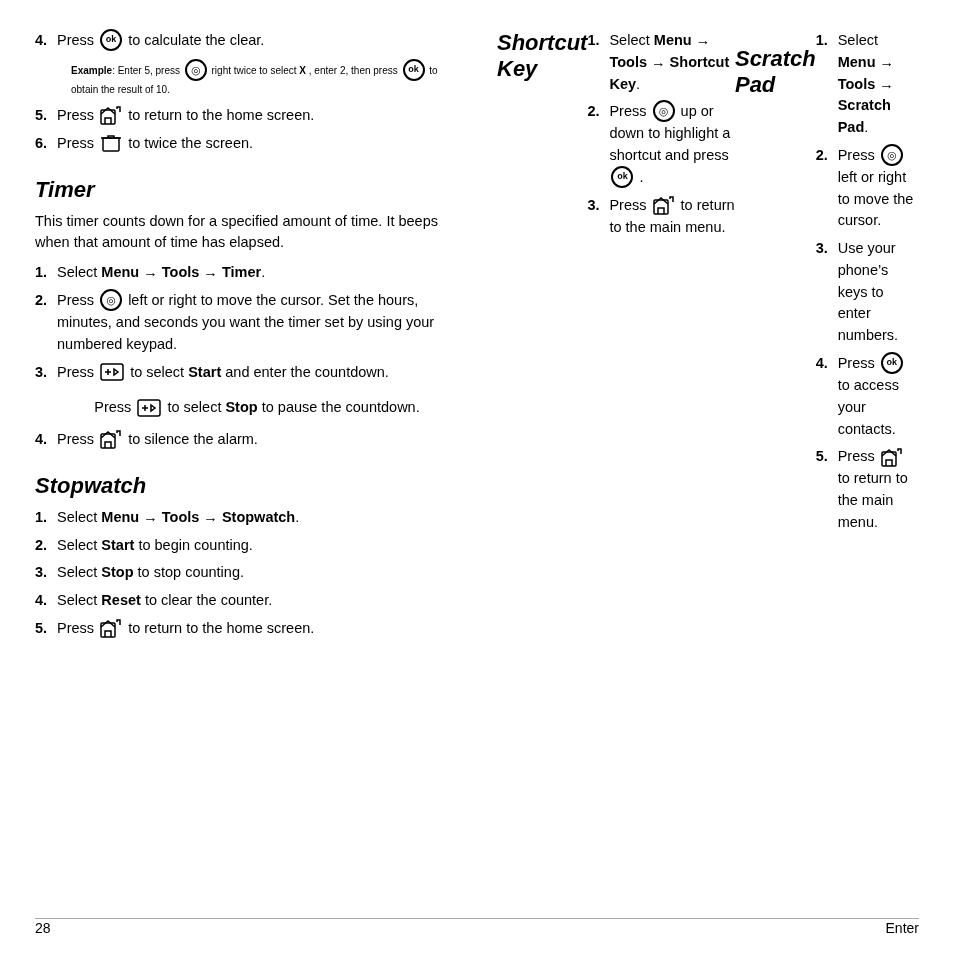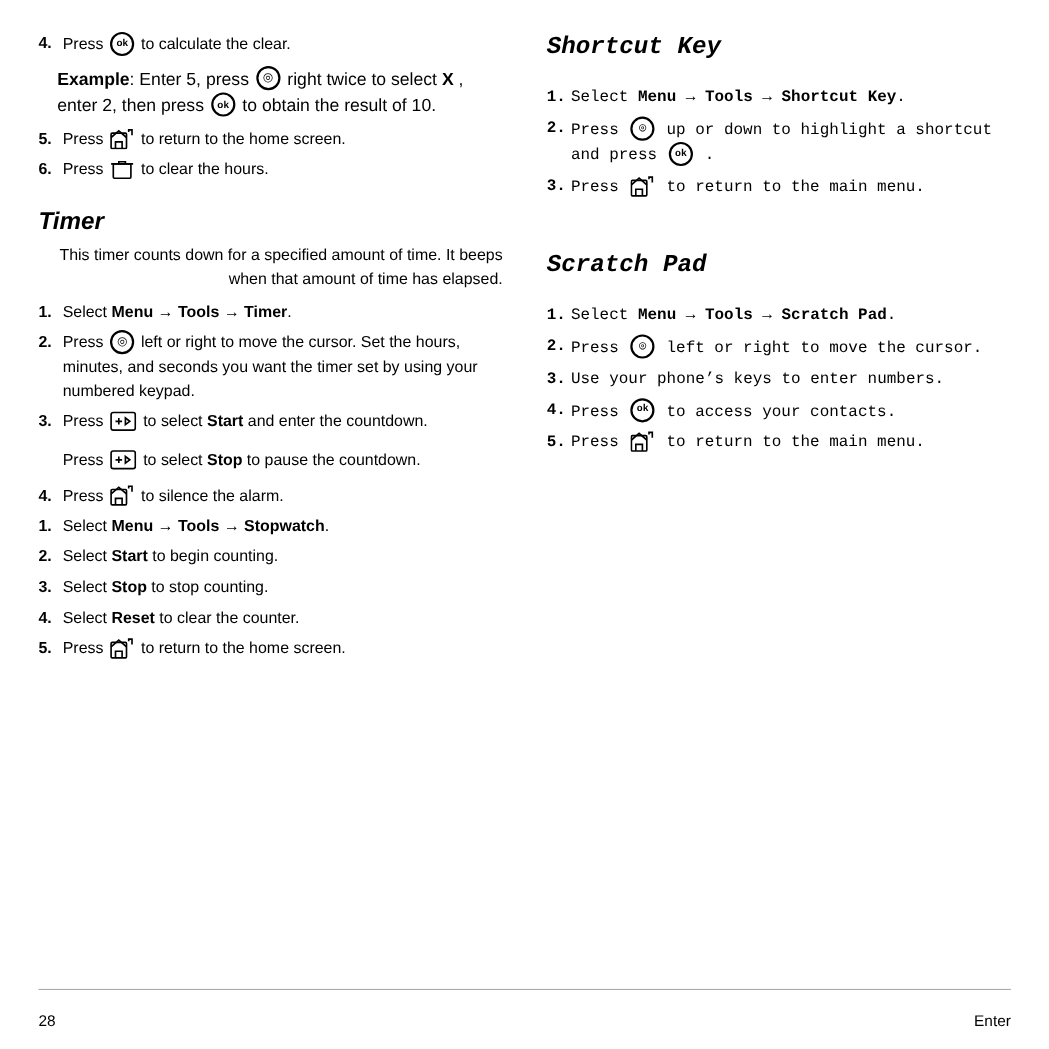--- a/index.html
+++ b/index.html
@@ -22,39 +22,36 @@
     }
     .left-column {
       flex: 1;
       display: flex;
       flex-direction: column;
       gap: 0;
     }
     .right-column {
       flex: 1;
       display: flex;
-      flex-direction: column;
-      gap: 16px;
-      font-family: Liberation Mono, monospace;
+      gap: 0;
     }
     .section-title {
       font-size: 22px;
       font-weight: bold;
       font-style: italic;
       margin-bottom: 8px;
       margin-top: 16px;
     }
     .section-title.first {
       margin-top: 0;
     }
     .body-text {
       font-size: 14.5px;
       line-height: 1.5;
       margin-bottom: 8px;
-      text-align: right;
     }
     .numbered-list {
       list-style: none;
       padding: 0;
       margin: 0 0 8px 0;
     }
     .numbered-list li {
       display: flex;
       flex-direction: row;
       margin-bottom: 6px;
@@ -152,45 +149,46 @@
       margin: 0 2px;
       position: relative;
       top: -1px;
     }
     .icon-start svg {
       width: 24px;
       height: 20px;
     }
 
     .example-block {
-      margin-left: 17px;
+      margin-left: 36px;
       margin-bottom: 8px;
       margin-top: 2px;
-      font-size: 16px;
+      font-size: 10px;
       line-height: 1.5;
     }
     .example-label { font-weight: bold; }
 
     .sub-item {
       margin-left: 22px;
       margin-bottom: 6px;
       font-size: 14.5px;
       line-height: 1.5;
+      text-align: center;
     }
 
     
     .footer {
       position: absolute;
       bottom: 18px;
       left: 35px;
       right: 35px;
       border-top: 1px solid #aaa;
       display: flex;
       justify-content: space-between;
-      padding-top: 20px;
+      padding-top: 1px;
       font-size: 14px;
       margin-top: 36px;
     }
 
     .step4-outer {
       display: flex;
       align-items: flex-start;
       margin-bottom: 6px;
       font-size: 14.5px;
       line-height: 1.5;
@@ -245,21 +243,21 @@
       <span class="list-content">
         <span>Press</span>
         
         <span class="icon-clear">
           <svg viewBox="0 0 22 20" fill="none" xmlns="http://www.w3.org/2000/svg">
             <path d="M3 5h16v12a1 1 0 01-1 1H4a1 1 0 01-1-1V5z" stroke="black" stroke-width="1.5" fill="none"></path>
             <path d="M1 5h20" stroke="black" stroke-width="1.5"></path>
             <path d="M8 5V3h6v2" stroke="black" stroke-width="1.5" fill="none"></path>
           </svg>
         </span>
-        <span>to clear the hours.</span>
+        <span>to twice the screen.</span>
       </span>
     </div>
 
     <div class="section-title">Timer</div>
     <p class="body-text">This timer counts down for a specified amount of time. It beeps when that amount of time has elapsed.</p>
 
     <ol class="numbered-list">
 
       <li>
         <span class="list-num bold">1.</span>
@@ -319,20 +317,21 @@
             <rect x="1" y="5" width="14" height="14" rx="1" stroke="black" stroke-width="1.5" fill="none"></rect>
             <path d="M5 19V13h6v6" stroke="black" stroke-width="1.5" fill="none"></path>
             <path d="M1 9L8 3l7 6" stroke="black" stroke-width="1.5" fill="none"></path>
             <path d="M17 4v-2h3v5" stroke="black" stroke-width="1.5" fill="none"></path>
           </svg>
         </span>
         <span>to silence the alarm.</span>
       </span>
     </div>
 
+    <div class="section-title">Stopwatch</div>
 
     <ol class="numbered-list">
       <li>
         <span class="list-num bold">1.</span>
         <span class="list-content">
           <span>Select</span>
           <span class="bold"> <span>Menu → Tools → Stopwatch</span></span><span>.</span>
         </span>
       </li>
       <li>

